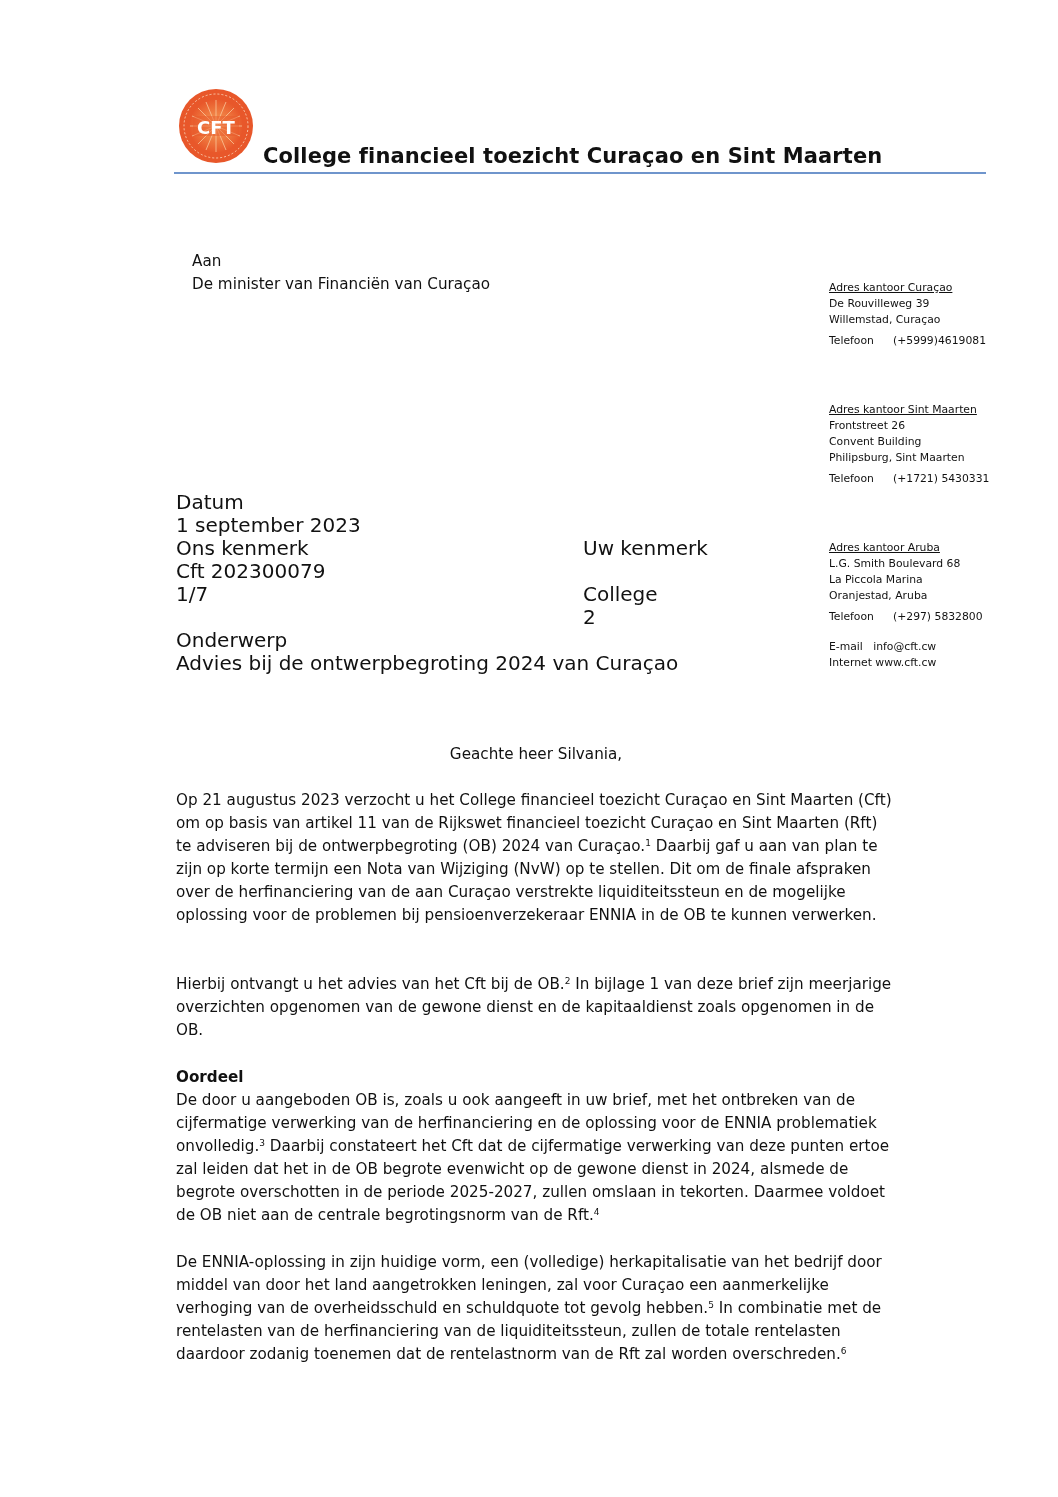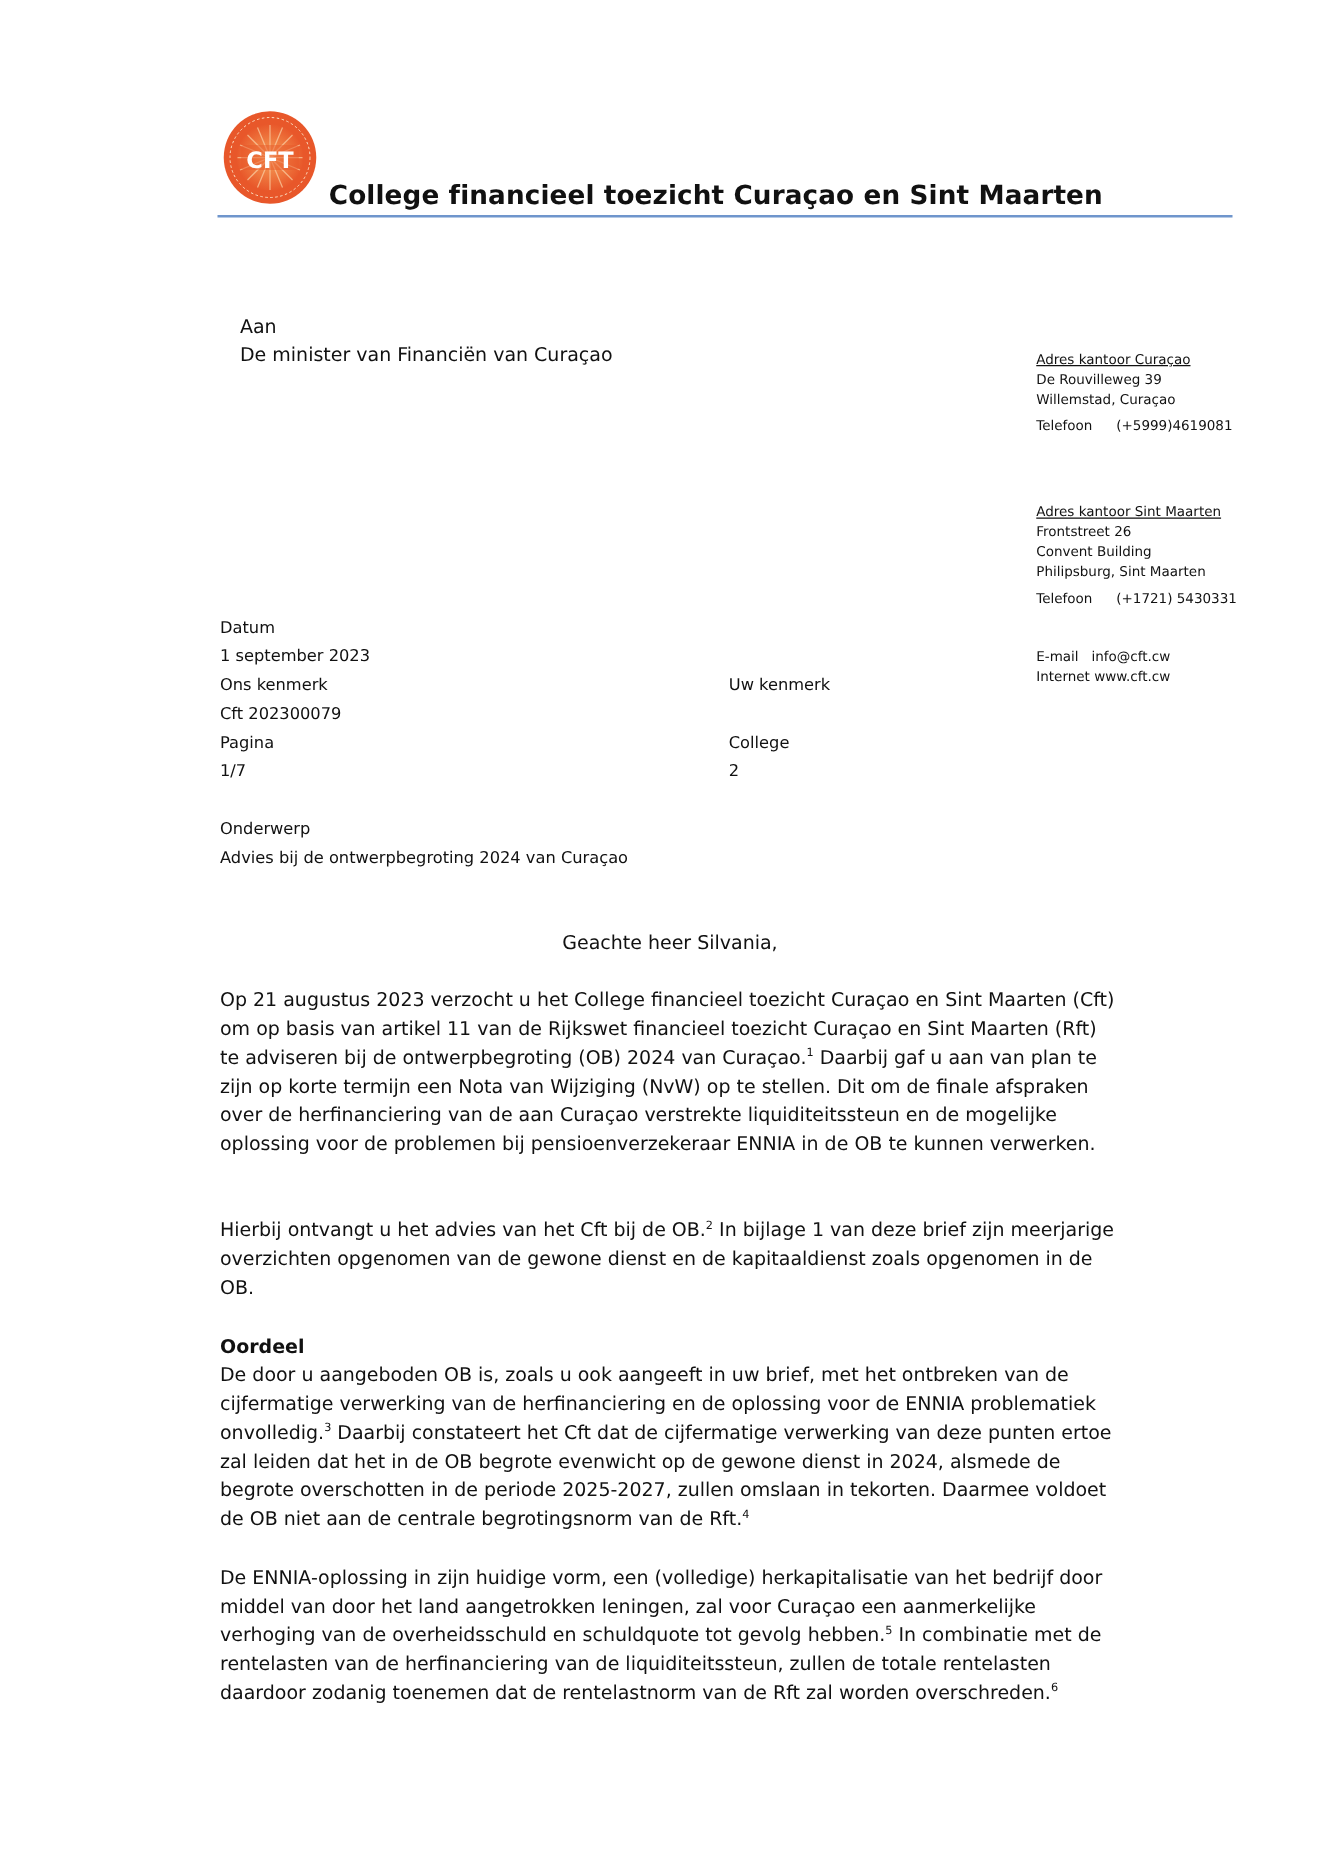--- a/index.html
+++ b/index.html
@@ -7,21 +7,21 @@
     .abs { position: absolute; }
     .logo { left: 178px; top: 88px; width: 76px; height: 76px; }
     .org-title { left: 263px; top: 144px; font-size: 21px; font-weight: bold; letter-spacing: 0.1px; white-space: nowrap; }
     .header-rule { left: 174px; top: 172px; width: 812px; height: 2px; background: #6f95cc; }
     .addr { left: 192px; top: 250px; font-size: 15.2px; line-height: 23px; }
     .side { left: 829px; top: 244px; font-size: 10.8px; line-height: 16.2px; width: 200px; }
     .side .hd { text-decoration: underline; margin-top: 36px; }
     .side .tel { margin-top: 4px; }
     .side .tel span.lbl { display: inline-block; width: 64px; }
     .side .gap { height: 17px; }
-    .meta { font-size: 13px; line-height: 23px; white-space: nowrap; }
+    .meta { font-size: 20px; line-height: 23px; white-space: nowrap; }
     .body-text { left: 176px; width: 720px; font-size: 15.2px; line-height: 23px; }
     .body-text p { margin: 0; }
     sup { font-size: 9px; vertical-align: top; position: relative; top: -3px; }
     .bold { font-weight: bold; }
   </style>
 </head>
 <body>
 
 <div class="abs logo">
   <svg width="76" height="76" viewBox="0 0 76 76">
@@ -66,31 +66,37 @@
   </div>
   <div class="gap"></div>
   <div>
     <div class="hd">Adres kantoor Sint Maarten</div>
     <div>Frontstreet 26</div>
     <div>Convent Building</div>
     <div>Philipsburg, Sint Maarten</div>
     <div class="tel"><span class="lbl">Telefoon</span><span>(+1721) 5430331</span></div>
   </div>
   <div class="gap"></div>
+  <div>
+    <div class="hd">Adres kantoor Aruba</div>
+    <div>L.G. Smith Boulevard 68</div>
+    <div>La Piccola Marina</div>
+    <div>Oranjestad, Aruba</div>
+    <div class="tel"><span class="lbl">Telefoon</span><span>(+297) 5832800</span></div>
+  </div>
   <div style="height:14px"></div>
   <div style="white-space:pre">E-mail   info@cft.cw</div>
   <div>Internet www.cft.cw</div>
 </div>
 
 <div class="abs meta" style="left:176px; top:491px;">
   <div>Datum</div>
   <div>1 september 2023</div>
   <div>Ons kenmerk</div>
   <div>Cft 202300079</div>
-  <div>Pagina</div>
   <div>1/7</div>
   <div style="height:23px"></div>
   <div>Onderwerp</div>
   <div>Advies bij de ontwerpbegroting 2024 van Curaçao</div>
 </div>
 <div class="abs meta" style="left:583px; top:537px;">
   <div>Uw kenmerk</div>
   <div style="height:23px"></div>
   <div>College</div>
   <div>2</div>

